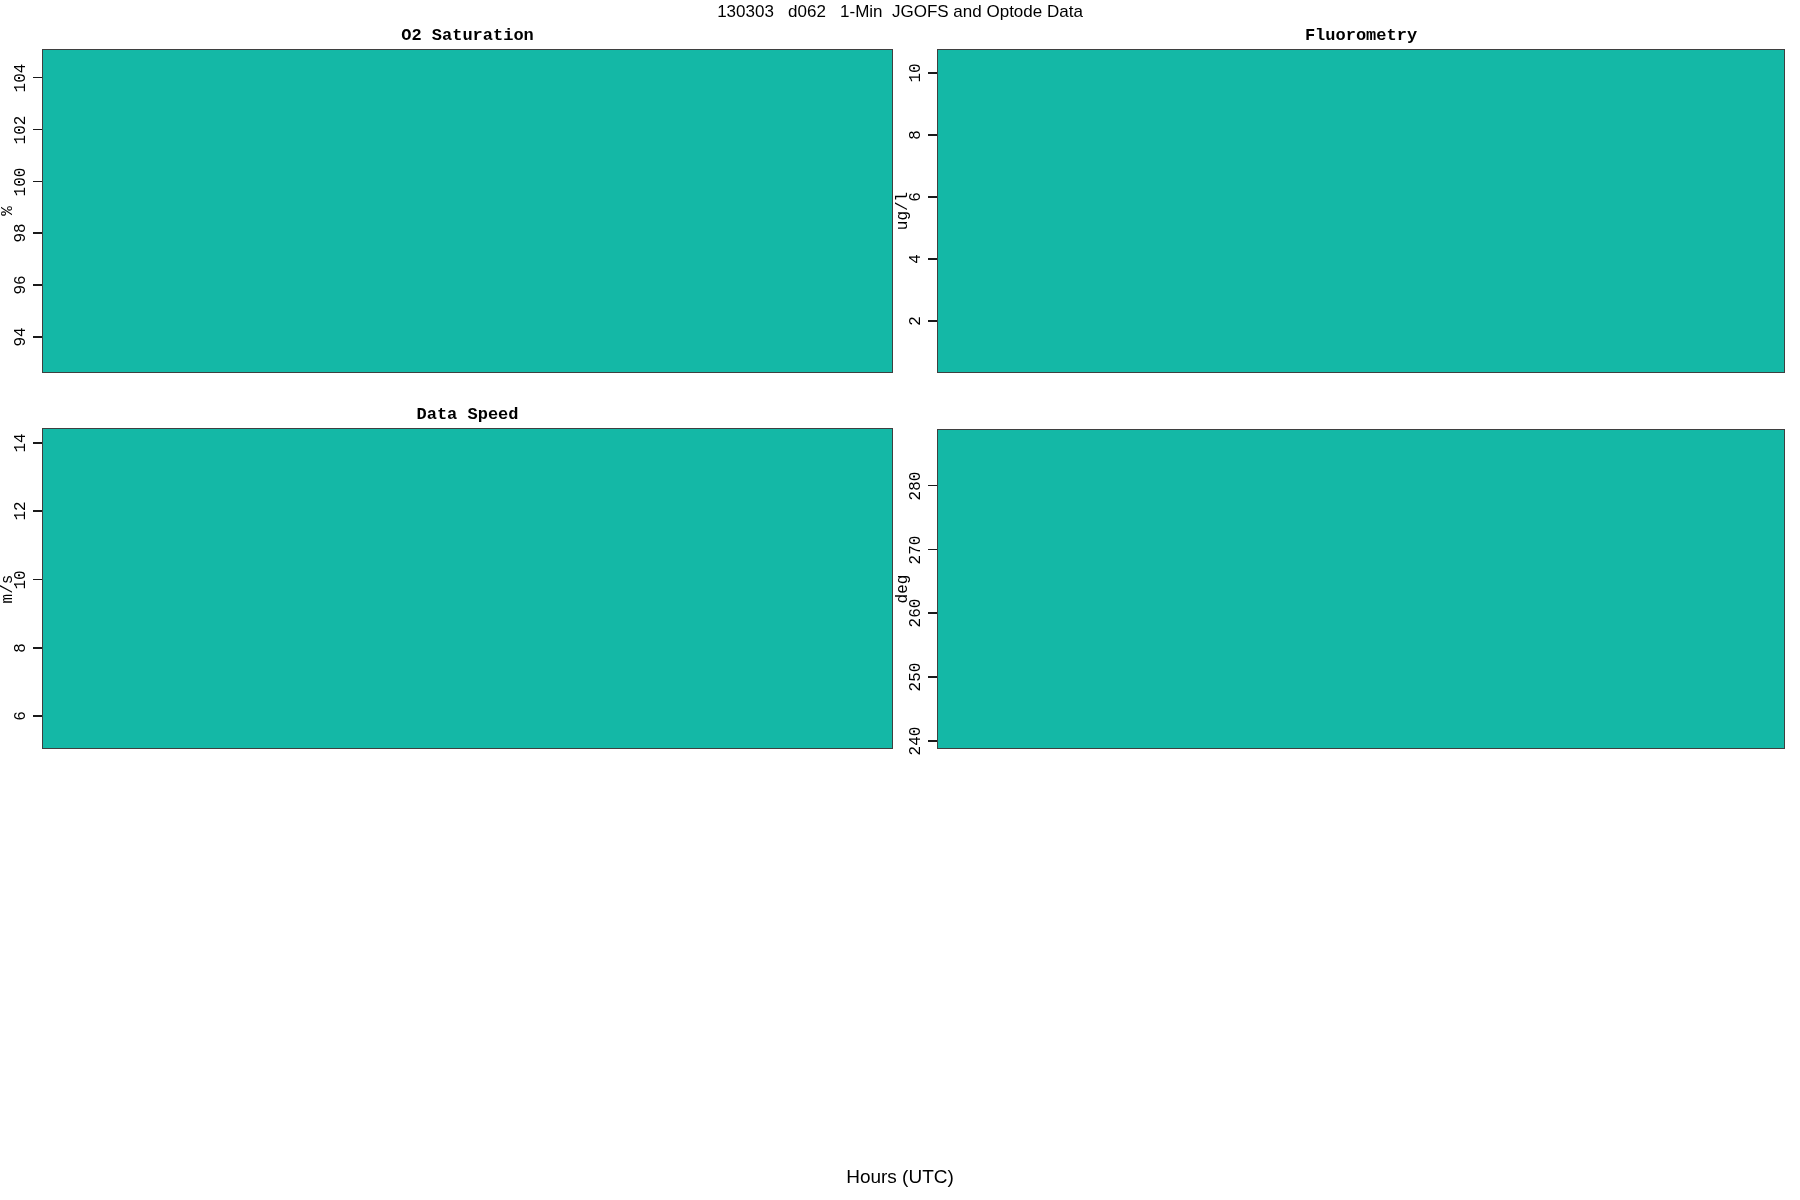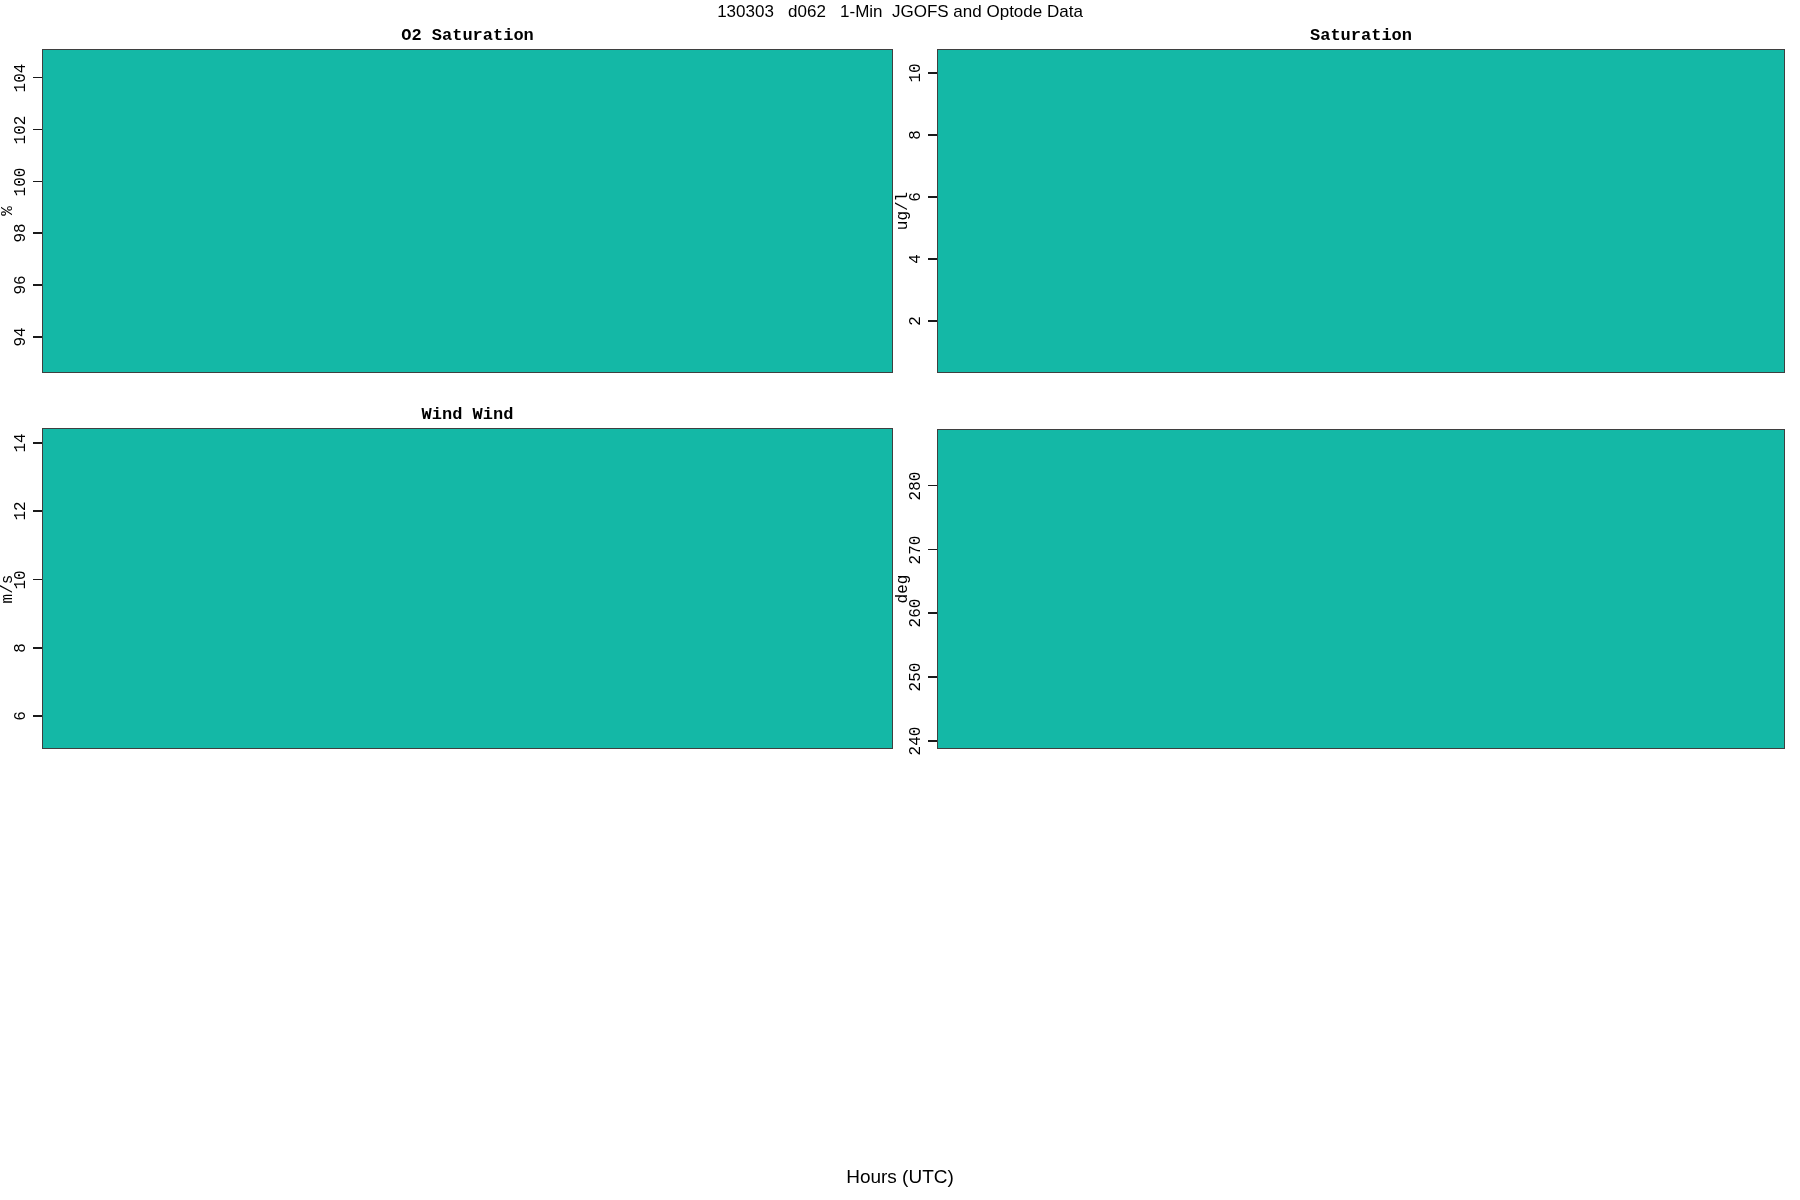--- a/index.html
+++ b/index.html
@@ -101,36 +101,36 @@
       <div class="tick-label" style="top: 56.9702%;">98</div>
       <div class="tick" style="top: calc(40.8541% - 1px);"></div>
       <div class="tick-label" style="top: 40.8541%;">100</div>
       <div class="tick" style="top: calc(24.7381% - 1px);"></div>
       <div class="tick-label" style="top: 24.7381%;">102</div>
       <div class="tick" style="top: calc(8.62208% - 1px);"></div>
       <div class="tick-label" style="top: 8.62208%;">104</div>
     </div>
 
   <div class="panel" style="left:937px; top:49px; width:848px; height:324px;">
-    <div class="panel-title">Saturation</div>
+    <div class="panel-title">Fluorometry</div>
     <div class="ylab">ug/l</div>
   <div class="tick" style="top: calc(84.2816% - 1px);"></div>
       <div class="tick-label" style="top: 84.2816%;">2</div>
       <div class="tick" style="top: calc(64.9952% - 1px);"></div>
       <div class="tick-label" style="top: 64.9952%;">4</div>
       <div class="tick" style="top: calc(45.7088% - 1px);"></div>
       <div class="tick-label" style="top: 45.7088%;">6</div>
       <div class="tick" style="top: calc(26.4224% - 1px);"></div>
       <div class="tick-label" style="top: 26.4224%;">8</div>
       <div class="tick" style="top: calc(7.13597% - 1px);"></div>
       <div class="tick-label" style="top: 7.13597%;">10</div>
     </div>
 
   <div class="panel" style="left:42px; top:428px; width:851px; height:321px;">
-    <div class="panel-title">Wind Wind</div>
+    <div class="panel-title">Data Speed</div>
     <div class="ylab">m/s</div>
   <div class="tick" style="top: calc(90.0428% - 1px);"></div>
       <div class="tick-label" style="top: 90.0428%;">6</div>
       <div class="tick" style="top: calc(68.6296% - 1px);"></div>
       <div class="tick-label" style="top: 68.6296%;">8</div>
       <div class="tick" style="top: calc(47.2163% - 1px);"></div>
       <div class="tick-label" style="top: 47.2163%;">10</div>
       <div class="tick" style="top: calc(25.803% - 1px);"></div>
       <div class="tick-label" style="top: 25.803%;">12</div>
       <div class="tick" style="top: calc(4.38972% - 1px);"></div>

